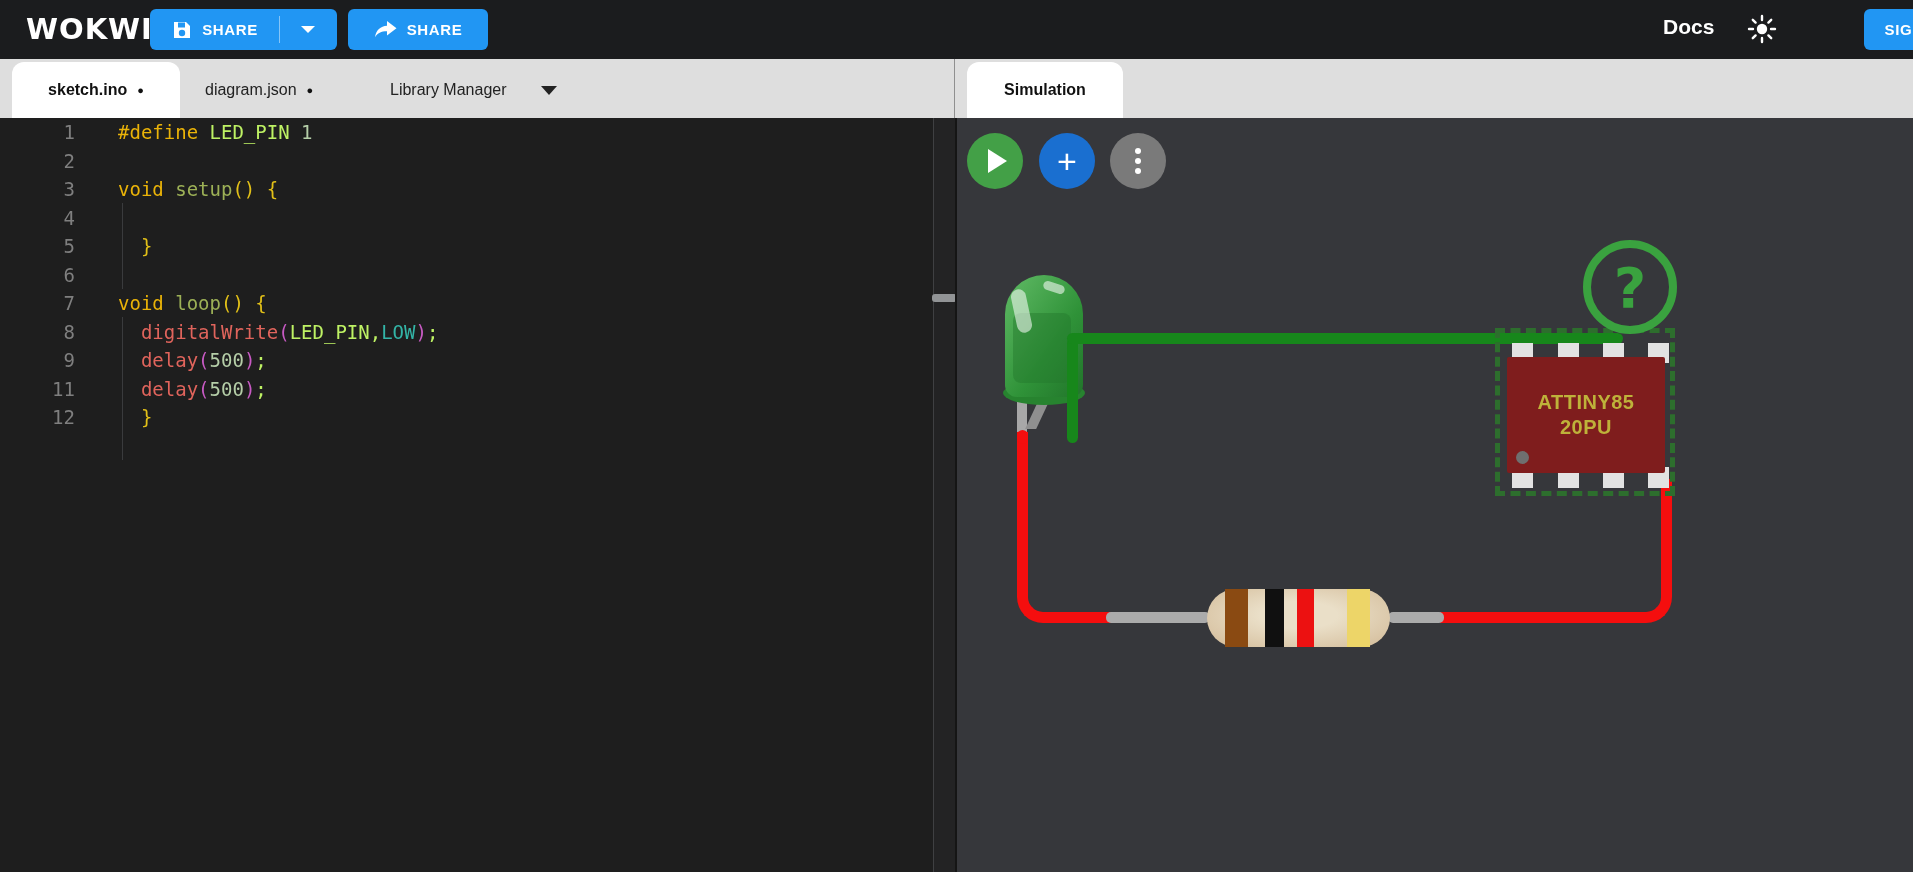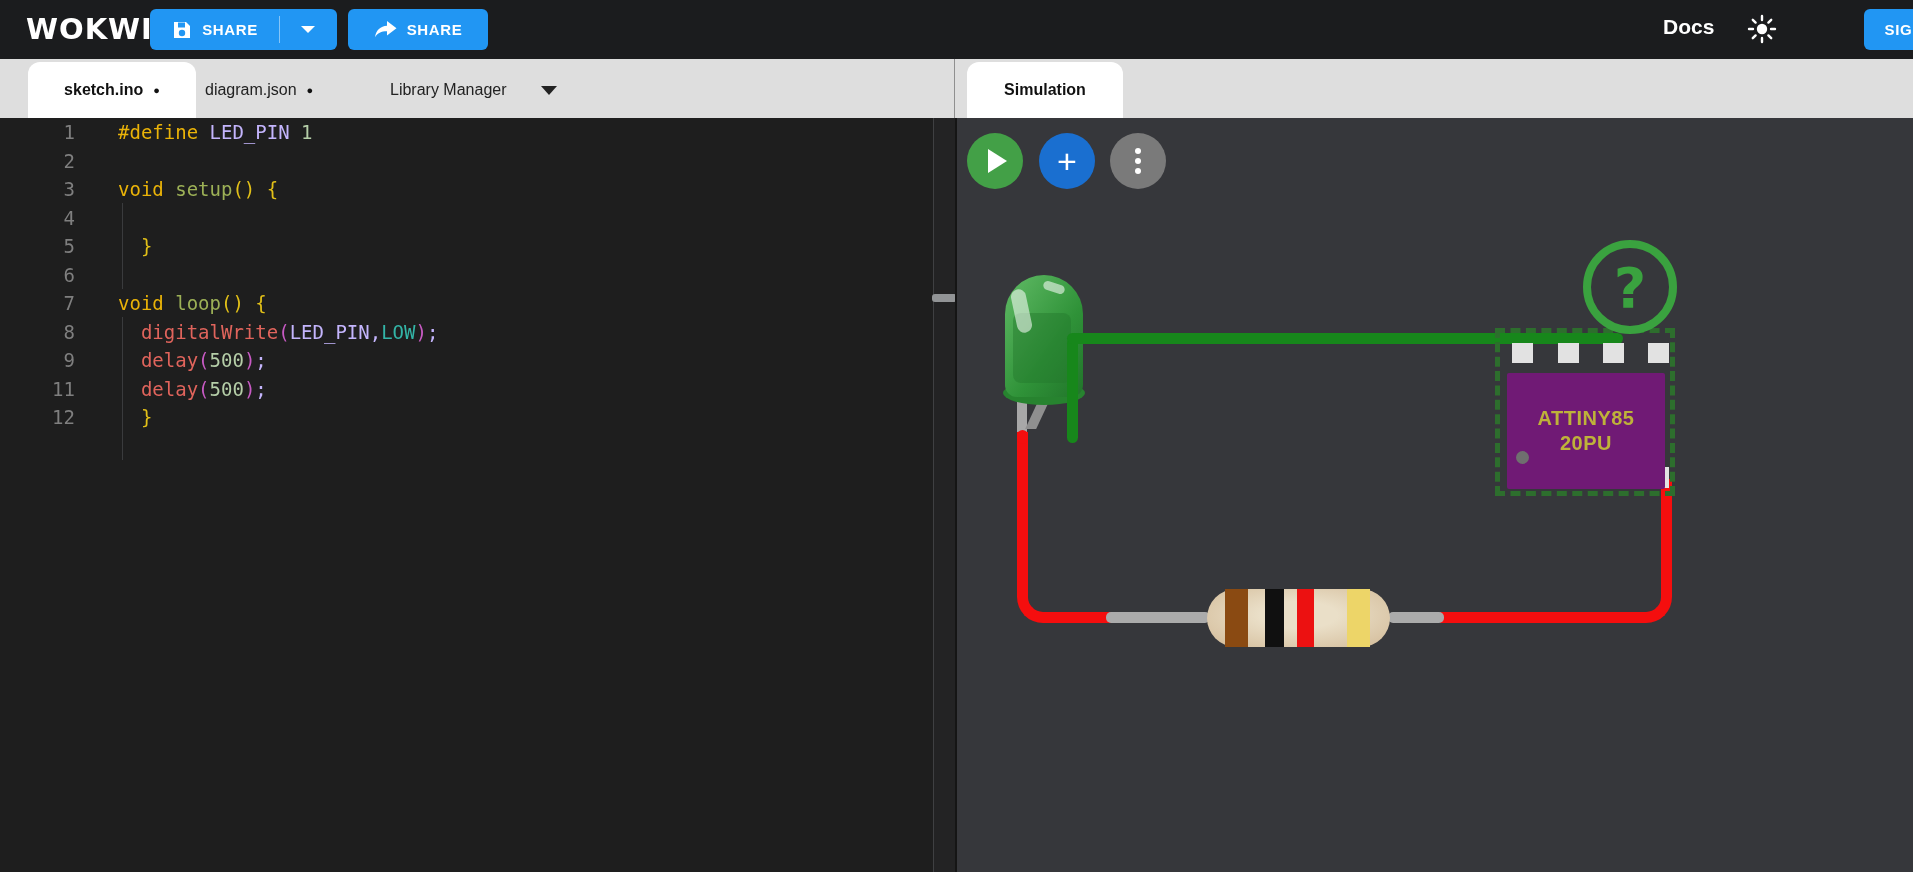--- a/index.html
+++ b/index.html
@@ -27,21 +27,21 @@
   #signup-btn { left:1864px; top:9px; width:107px; height:41px;justify-content:center; }
 
   
   #tabbar { left:0; top:59px; width:1913px; height:59px; background:#dedede; }
   #tabbar-divider { left:954px; top:59px; width:1px; height:59px; background:#8f8f8f; }
   .file-tab-active { top:62px; height:56px; background:#fff; border-radius:12px 12px 0 0;
                      display:flex; align-items:center; justify-content:center; gap:10px;
                      font-size:16px; font-weight:bold; color:#111; cursor:pointer; }
   .file-tab { top:62px; height:56px; display:flex; align-items:center; gap:10px;
               font-size:16px; color:#222; cursor:pointer; }
-  #tab-sketch { left:28px; width:168px;text-align:right; }
+  #tab-sketch { left:12px; width:168px;text-align:right; }
   #tab-diagram { left:205px; }
   #tab-library { left:390px;gap:8px; }
   .dirty-dot { font-size:11px; color:#111; }
   .lib-caret { width:0; height:0; border-left:8px solid transparent;
                border-right:8px solid transparent; border-top:9px solid #222; margin-left:26px; }
   #tab-simulation { left:967px; width:156px;text-align:right; }
 
   
   #editor { left:0; top:118px; width:933px; height:754px; background:#1e1e1e;
             font-family:"DejaVu Sans Mono", monospace; font-size:19px; }
@@ -50,21 +50,21 @@
   .line-content { padding-left:43px; }
   .code-line.active { border-top:1px solid #464646; border-bottom:1px solid #464646; }
   .code-line.active .gutter { color:#e2e2e2; font-weight:bold; }
   .tok-kw   { color:#eab308; }
   .tok-decl { color:#9CB056; }
   .tok-call { color:#E0645C; }
   .tok-b1   { color:#E2C018; }
   .tok-b2   { color:#C75AC3; }
   .tok-const{ color:#33B5A7; }
   .tok-num  { color:#B5CEA8; }
-  .tok-pl   { color:#c4b5fd; }
+  .tok-pl   { color:#bef264; }
   .indent-guide { width:1px; background:#3a3b3d; }
   #guide1 { left:122px; top:203px; height:86px; }
   #guide2 { left:122px; top:317px; height:143px; }
 
   #editor-gutter-col { left:933px; top:118px; width:22px; height:754px; background:#232324;
                        border-left:1px solid #3f4042; }
   #split-handle { left:932px; top:294px; width:25px; height:8px; background:#929496;
                   border-radius:3px; cursor:col-resize; }
 
   
@@ -110,24 +110,24 @@
                     background:rgba(35,120,44,.45); }
 
   
   #resistor-body { left:1207px; top:589px; width:183px; height:58px; border-radius:29px;
                    background:radial-gradient(ellipse at 50% 45%, #EADFC8 30%, #D2BA97 100%); }
   .band { position:absolute; top:0; height:100%; }
 
   
   #chip-select { left:1495px; top:328px; width:180px; height:168px; border:5px dashed #2D6E2D; }
   .chip-pin { position:absolute; width:21px; background:#E2E2E2; }
-  #chip-body { left:1507px; top:357px; width:158px; height:116px; background:#701a75;
+  #chip-body { left:1507px; top:357px; width:158px; height:116px; background:#7f1d1d;
                border-radius:2px; display:flex; flex-direction:column; align-items:center;
                justify-content:center; color:#BEB23A; font-weight:bold; font-size:20px;
-               letter-spacing:.5px; line-height:25px;margin-top:16px; }
+               letter-spacing:.5px; line-height:25px; }
   #chip-dot { left:1516px; top:451px; width:13px; height:13px; border-radius:50%; background:#6F6F6F; }
   #help-ring { left:1583px; top:240px; width:94px; height:94px; border:8px solid #3AA23F;
                border-radius:50%; display:flex; align-items:center; justify-content:center;
                color:#3AA23F; font-size:56px; font-weight:bold; cursor:pointer;
                font-family:"DejaVu Sans", sans-serif; }
 </style>
 </head>
 <body>
 
 <div id="page">

